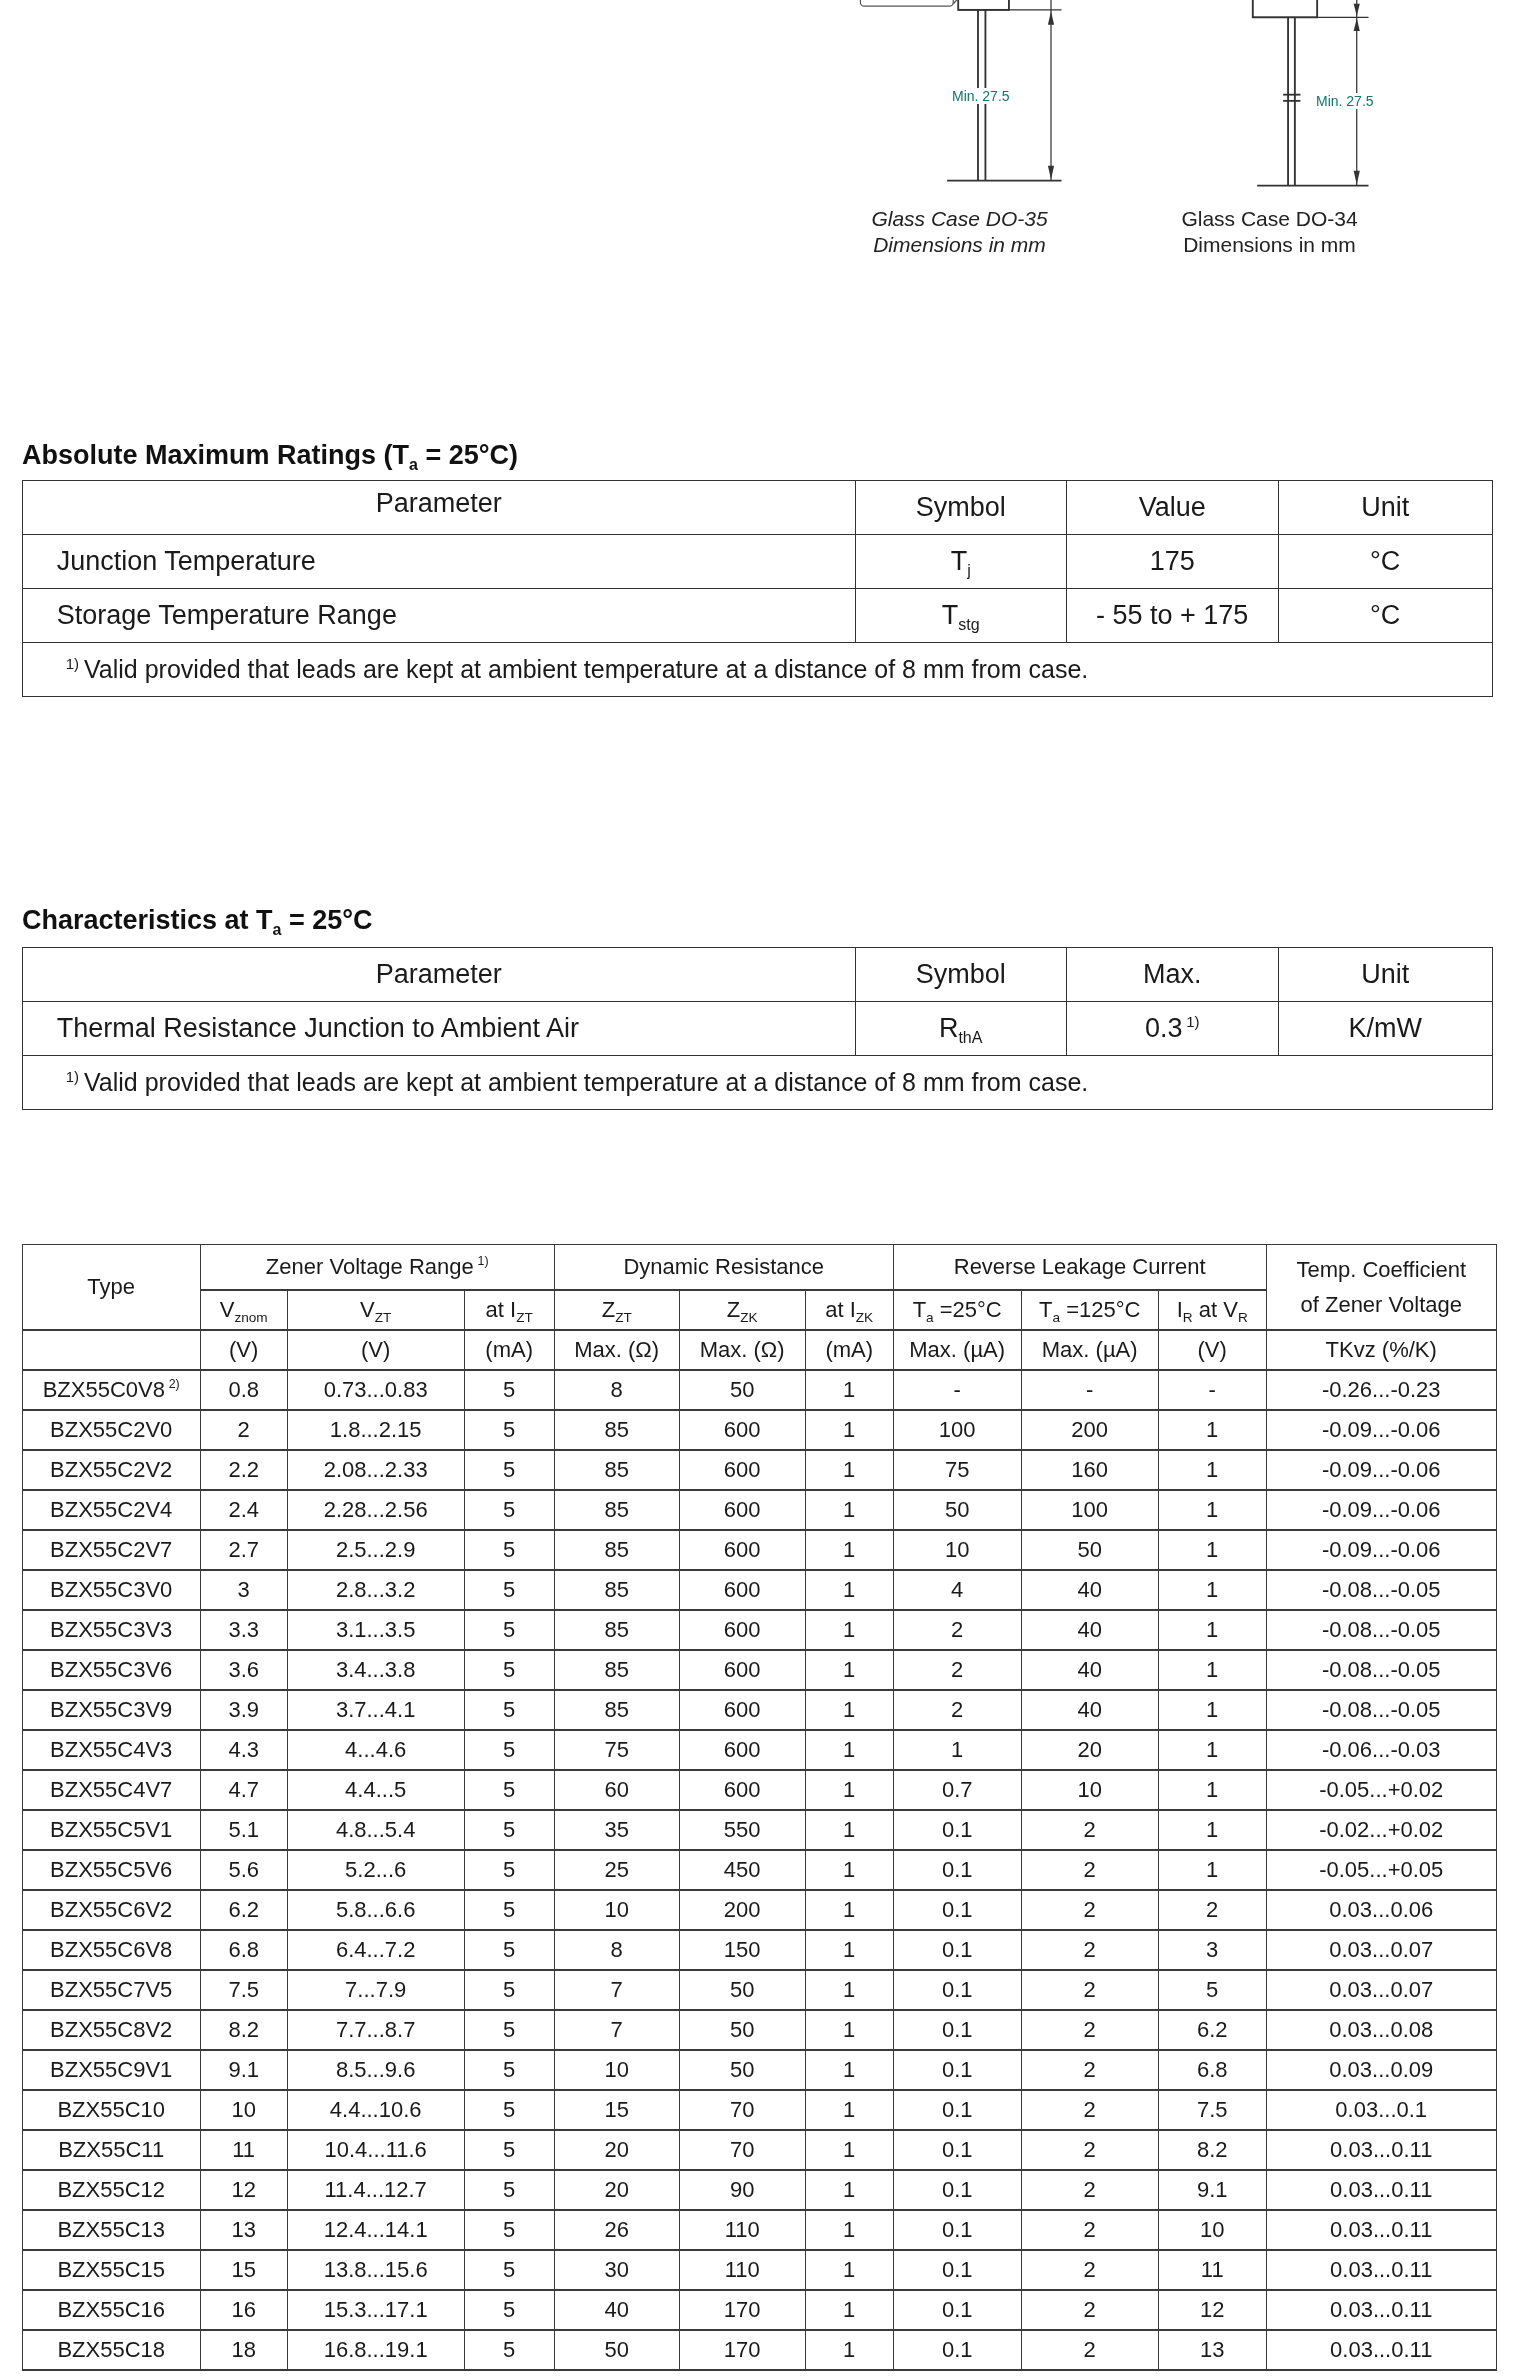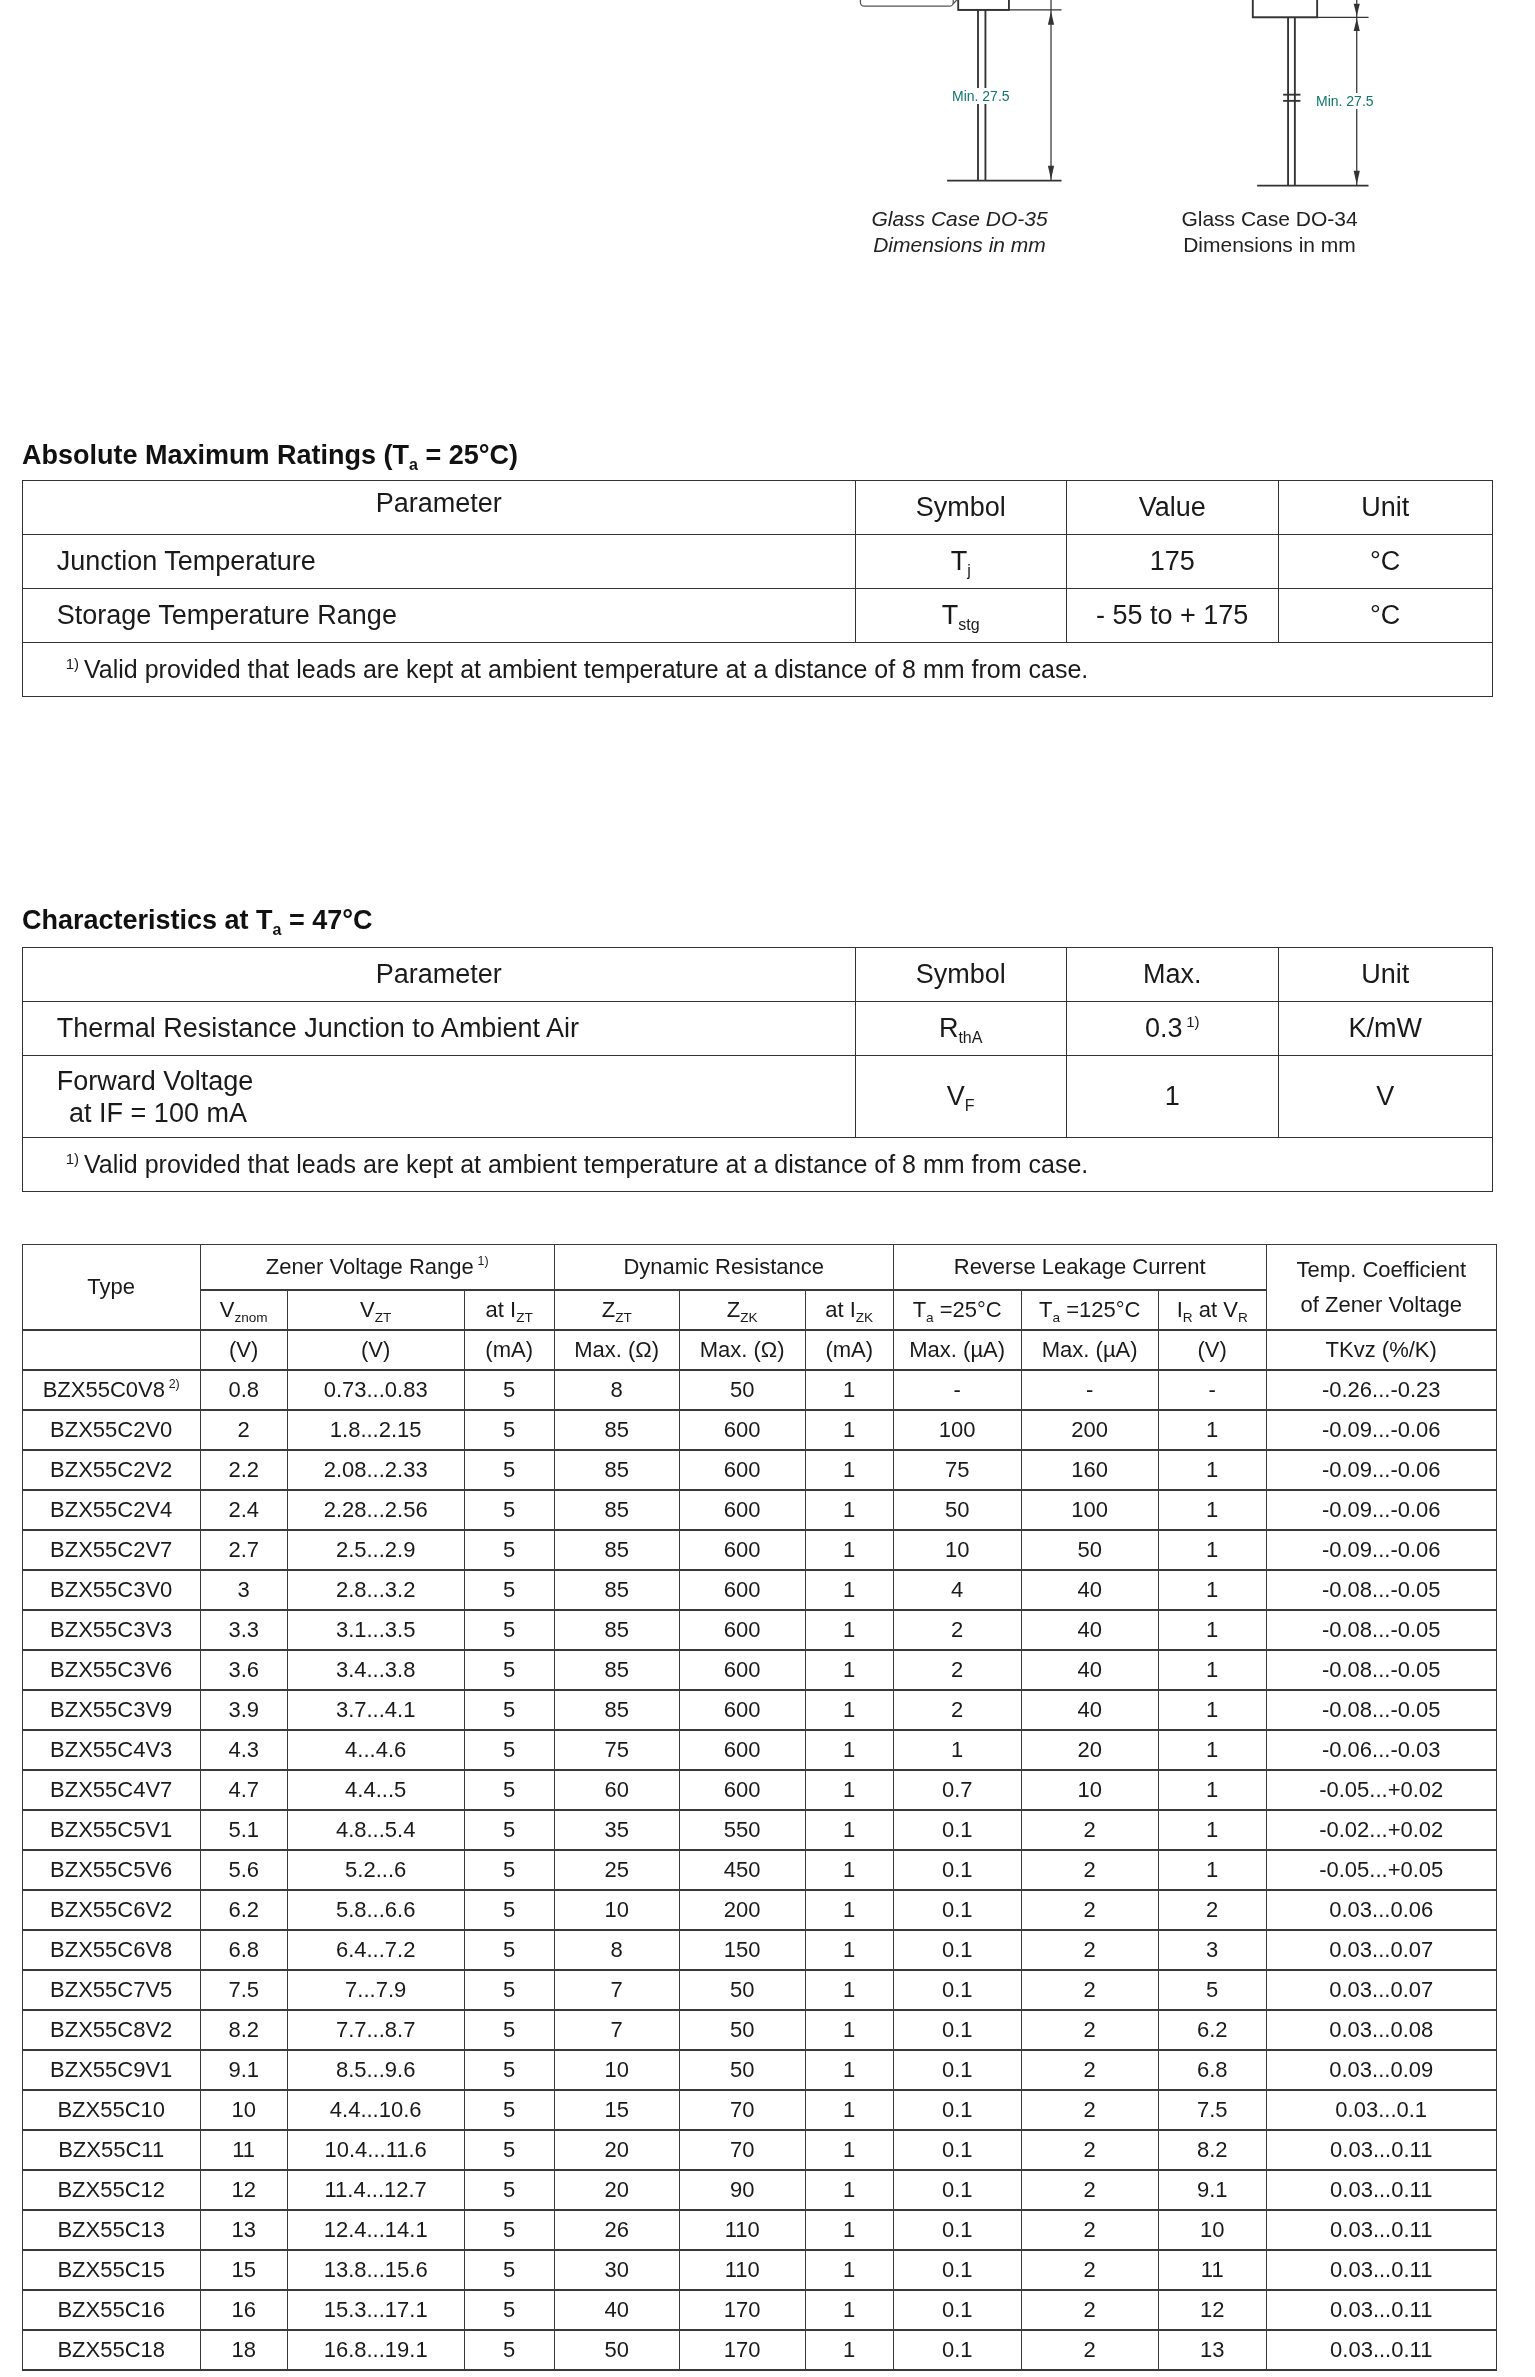--- a/index.html
+++ b/index.html
@@ -99,21 +99,21 @@
     <td>- 55 to + 175</td>
     <td>°C</td>
   </tr>
   <tr style="height:54px;">
     <td class="fn" colspan="4"><sup class="fnm" style="margin-left:0;margin-right:5px;">1)</sup><span>Valid provided that leads are kept at ambient temperature at a distance of 8 mm from case.</span></td>
   </tr>
 </tbody>
   </table>
 
 <div class="section-title" style="top:905px;">
-  <span>Characteristics at T</span><sub>a</sub><span> = 47°C</span>
+  <span>Characteristics at T</span><sub>a</sub><span> = 25°C</span>
 </div>
 
 <table class="t1" style="left:21.7px; top:947px; width:1469px;">
   <colgroup>
       <col style="width:833px">
       <col style="width:211px">
       <col style="width:212px">
       <col style="width:214px">
     </colgroup>
   <tbody>
@@ -121,29 +121,20 @@
     <th>Parameter</th>
     <th>Symbol</th>
     <th>Max.</th>
     <th>Unit</th>
   </tr>
   <tr style="height:54px;">
     <td class="left">Thermal Resistance Junction to Ambient Air</td>
     <td><span>R</span><sub class="s">thA</sub></td>
     <td><span>0.3</span><sup class="fnm">1)</sup></td>
     <td>K/mW</td>
-  </tr>
-  <tr style="height:82px;">
-    <td class="left" style="line-height:32px;">
-      <div>Forward Voltage</div>
-      <div style="padding-left:12.4px;">at IF = 100 mA</div>
-    </td>
-    <td><span>V</span><sub class="s">F</sub></td>
-    <td>1</td>
-    <td>V</td>
   </tr>
   <tr style="height:54px;">
     <td class="fn" colspan="4"><sup class="fnm" style="margin-left:0;margin-right:5px;">1)</sup><span>Valid provided that leads are kept at ambient temperature at a distance of 8 mm from case.</span></td>
   </tr>
 </tbody>
   </table>
 
 <table class="t3" id="zener-table" style="left:21.7px; top:1244px; width:1474px;">
   <colgroup>
     <col style="width:178px">

